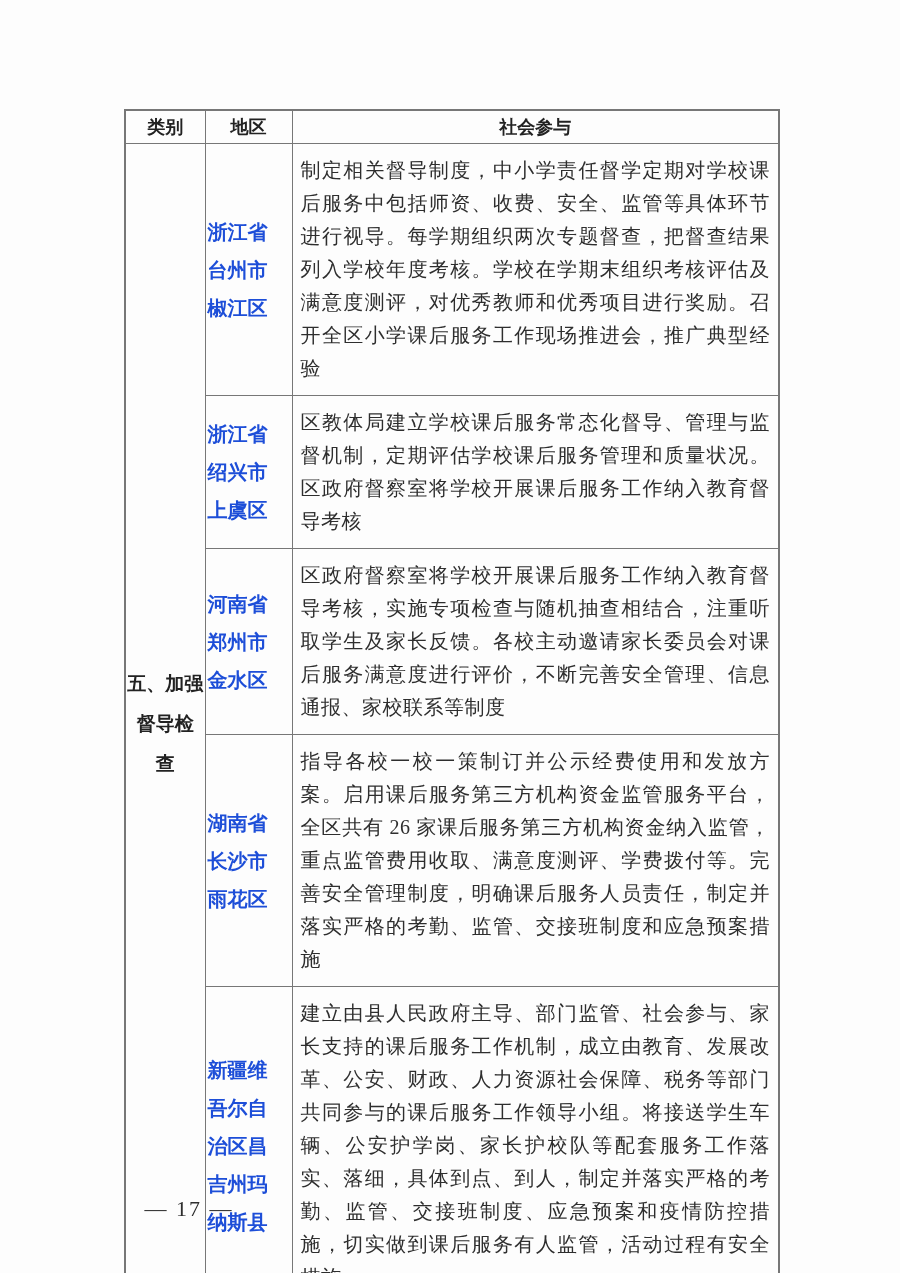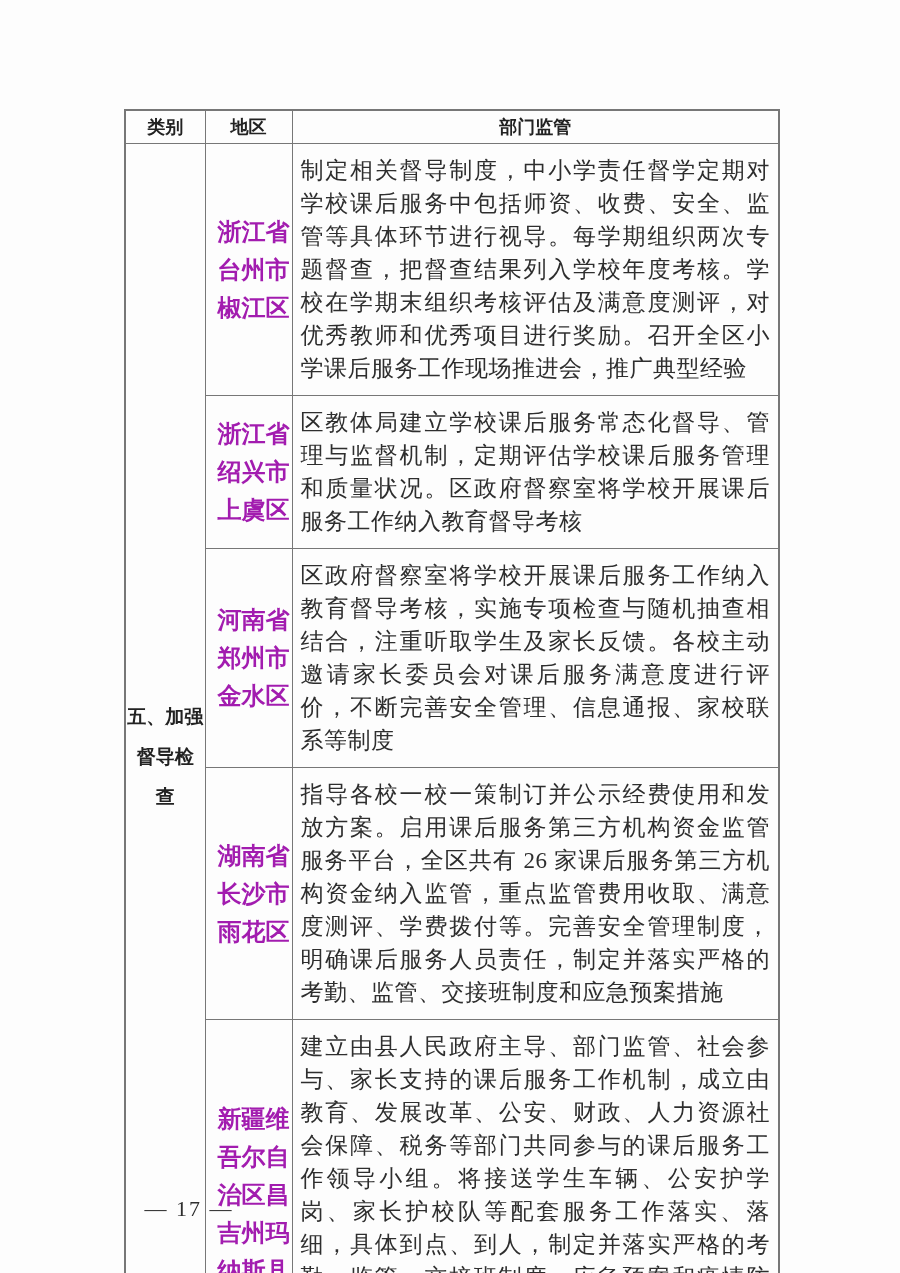--- a/index.html
+++ b/index.html
@@ -42,29 +42,29 @@
     font-weight:bold;
     font-size:19px;
     line-height:40px;
     text-align:center;
     white-space:pre-line;
     padding:0;
     color:#222;
   }
   td.region{
     font-weight:bold;
-    font-size:24px;
+    font-size:20px;
     line-height:38px;
-    text-align:right;
+    text-align:left;
     white-space:pre-line;
     padding:0 2px;
-    color:#a21caf;
+    color:#1d4ed8;
   }
   td.content{
-    font-size:23px;
+    font-size:20px;
     line-height:33px;
     letter-spacing:0.5px;
     text-align:justify;
     text-justify:inter-ideograph;
     padding:10px 8px;
     color:#2e2e2e;
   }
   tr.r1{height:233px;}
   tr.r2{height:140px;}
   tr.r3{height:171px;}
@@ -88,21 +88,21 @@
   <table class="doc">
     <colgroup>
       <col class="c1">
         <col class="c2">
         <col class="c3">
     </colgroup>
     <thead>
       <tr>
         <th>类别</th>
         <th>地区</th>
-        <th>部门监管</th>
+        <th>社会参与</th>
       </tr>
     </thead>
     <tbody>
       <tr class="r1">
         <td class="category" rowspan="5">五、加强
 督导检
 查</td>
         <td class="region">浙江省
 台州市
 椒江区</td>

